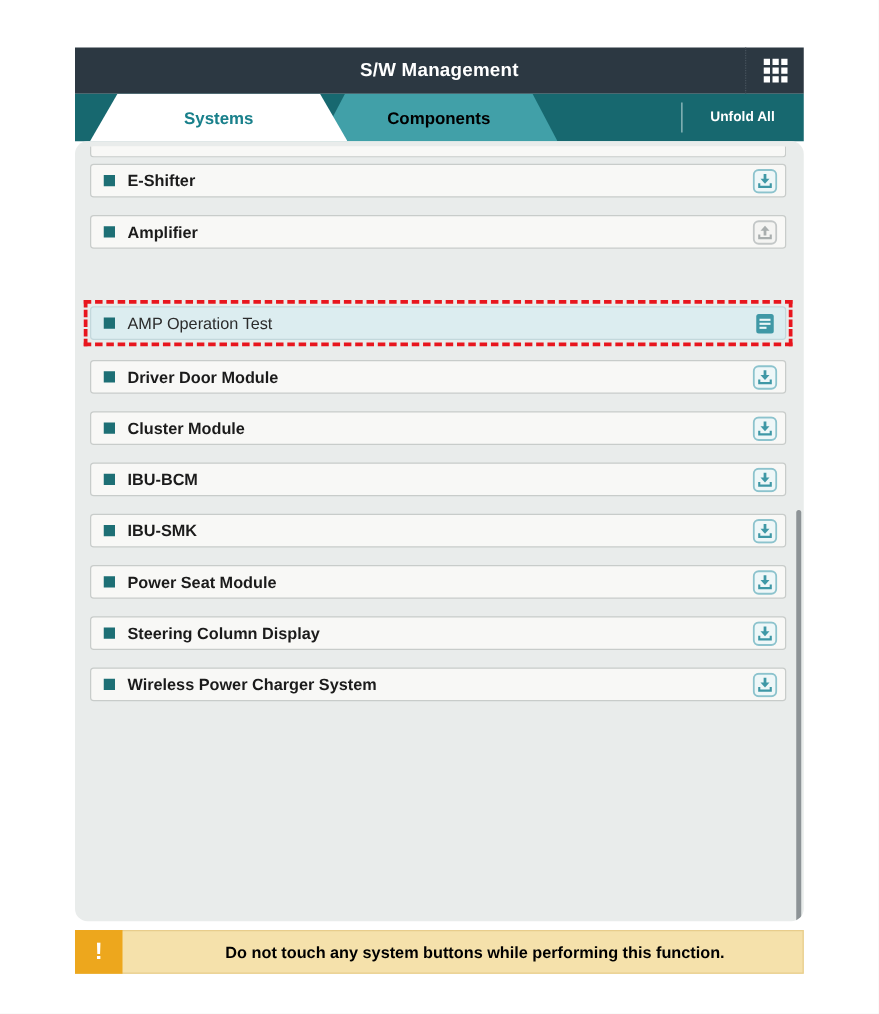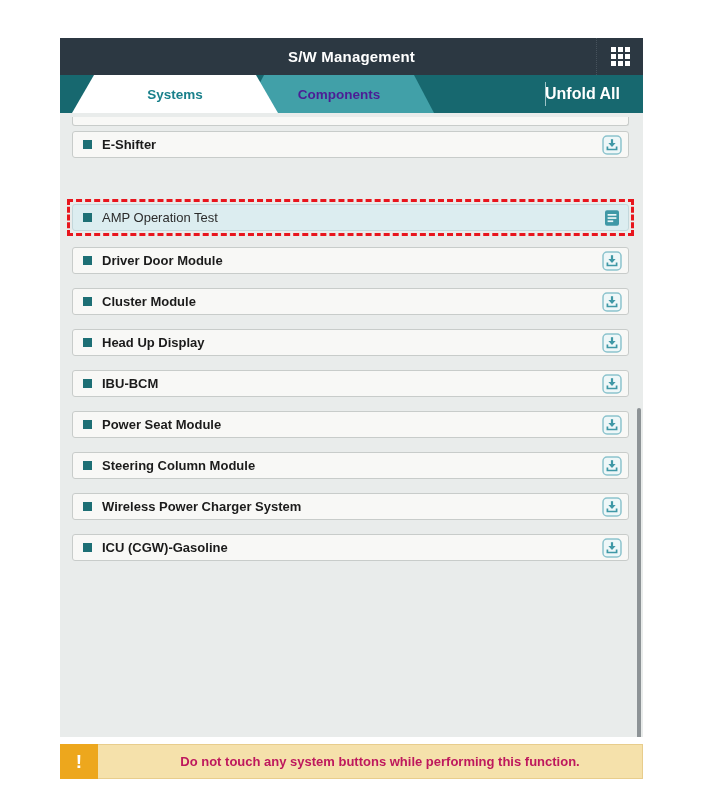--- a/index.html
+++ b/index.html
@@ -30,37 +30,37 @@
   .tab{
     position:absolute;top:0;height:38px;
     display:flex;align-items:center;justify-content:center;
     font-weight:bold;font-size:13.5px;cursor:pointer;box-sizing:border-box;
   }
   .tab-systems{
     left:12px;width:206px;background:#ffffff;color:#19808b;z-index:2;
     clip-path:polygon(22px 0, calc(100% - 22px) 0, 100% 100%, 0 100%);
   }
   .tab-components{
-    left:184px;width:190px;background:#41a0a8;color:#4c1d95;z-index:1;
+    left:196px;width:190px;background:#41a0a8;color:#000000;z-index:1;
     clip-path:polygon(20px 0, calc(100% - 20px) 0, 100% 100%, 0 100%);
   }
   .unfold-btn{
     position:absolute;right:0;top:0;height:100%;width:98px;
-    display:flex;align-items:center;
-    color:#ffffff;font-weight:bold;font-size:16px;cursor:pointer;
+    display:flex;align-items:center;justify-content:center;
+    color:#ffffff;font-weight:bold;font-size:11px;cursor:pointer;
   }
   .unfold-sep{
     position:absolute;left:485px;top:7px;height:24px;width:0;
     border-left:1px solid #9fc3c6;
   }
 
   
   .list{
     background:#e9eceb;height:624px;overflow:hidden;position:relative;
-    box-sizing:border-box;padding:4px 14px 0 12px;
+    box-sizing:border-box;padding:4px 14px 0 12px;border-radius:10px;
   }
   .row{
     height:27px;background:#f8f8f6;border:1px solid #c8ccca;border-radius:3px;
     display:flex;align-items:center;padding:0 6px 0 10px;box-sizing:border-box;
     margin-bottom:14px;cursor:pointer;
   }
   .partial-row{
     height:8px;background:#f8f8f6;border:1px solid #c8ccca;border-top:none;
     border-radius:0 0 3px 3px;margin-bottom:5px;
   }
@@ -87,21 +87,21 @@
   .warning{
     margin-top:7px;height:35px;display:flex;box-sizing:border-box;
     background:#f5e1ab;border:1px solid #e8cd8c;
   }
   .warning-icon{
     width:38px;margin:-1px 0 -1px -1px;background:#eda71d;color:#ffffff;
     font-weight:bold;font-size:19px;display:flex;align-items:center;justify-content:center;
   }
   .warning-text{
     flex:1;display:flex;align-items:center;justify-content:center;
-    font-size:13px;font-weight:bold;color:#be185d;margin-left:20px;
+    font-size:13px;font-weight:bold;color:#000000;margin-left:20px;
   }
 </style>
 </head>
 <body>
 
 <div class="app">
 
   <div class="header">
     <div class="header-title">S/W Management</div>
     <div class="apps-btn">
@@ -137,20 +137,32 @@
     <div id="rows">
         <div class="row">
           <span class="bullet"></span>
           <span class="row-label">E-Shifter</span>
           <span class="row-icon">
             <svg viewBox="0 0 20 20">
               <rect x="1" y="1" width="18" height="18" rx="4" fill="#eef7f8" stroke="#8cc3cd" stroke-width="1.5"></rect>
               <path d="M10 4.2v4.6" stroke="#3f98a6" stroke-width="2.2" fill="none"></path>
               <path d="M6.4 8h7.2L10 12z" fill="#3f98a6"></path>
               <path d="M5.4 11.6v2.9h9.2v-2.9" fill="none" stroke="#3f98a6" stroke-width="1.7"></path>
+            </svg>
+          </span>
+        </div>
+        <div class="row parent-open">
+          <span class="bullet"></span>
+          <span class="row-label">Amplifier</span>
+          <span class="row-icon">
+            <svg viewBox="0 0 20 20">
+              <rect x="1" y="1" width="18" height="18" rx="4" fill="#f4f4f2" stroke="#c3c7c7" stroke-width="1.5"></rect>
+              <path d="M10 12.4V7.8" stroke="#a9aeae" stroke-width="2.2" fill="none"></path>
+              <path d="M6.4 8.6h7.2L10 4.6z" fill="#a9aeae"></path>
+              <path d="M5.4 11.6v2.9h9.2v-2.9" fill="none" stroke="#a9aeae" stroke-width="1.7"></path>
             </svg>
           </span>
         </div>
         <div class="subwrap">
           <div class="row">
             <span class="bullet"></span>
             <span class="row-label">AMP Operation Test</span>
             <span class="row-icon">
               <svg viewBox="0 0 20 20">
                 <rect x="3" y="2.2" width="14" height="15.6" rx="2" fill="#3f98a6"></rect>
@@ -181,81 +193,69 @@
             <svg viewBox="0 0 20 20">
               <rect x="1" y="1" width="18" height="18" rx="4" fill="#eef7f8" stroke="#8cc3cd" stroke-width="1.5"></rect>
               <path d="M10 4.2v4.6" stroke="#3f98a6" stroke-width="2.2" fill="none"></path>
               <path d="M6.4 8h7.2L10 12z" fill="#3f98a6"></path>
               <path d="M5.4 11.6v2.9h9.2v-2.9" fill="none" stroke="#3f98a6" stroke-width="1.7"></path>
             </svg>
           </span>
         </div>
         <div class="row">
           <span class="bullet"></span>
-          <span class="row-label">Head Up Display</span>
-          <span class="row-icon">
-            <svg viewBox="0 0 20 20">
-              <rect x="1" y="1" width="18" height="18" rx="4" fill="#eef7f8" stroke="#8cc3cd" stroke-width="1.5"></rect>
-              <path d="M10 4.2v4.6" stroke="#3f98a6" stroke-width="2.2" fill="none"></path>
-              <path d="M6.4 8h7.2L10 12z" fill="#3f98a6"></path>
-              <path d="M5.4 11.6v2.9h9.2v-2.9" fill="none" stroke="#3f98a6" stroke-width="1.7"></path>
-            </svg>
-          </span>
-        </div>
-        <div class="row">
-          <span class="bullet"></span>
           <span class="row-label">IBU-BCM</span>
           <span class="row-icon">
             <svg viewBox="0 0 20 20">
               <rect x="1" y="1" width="18" height="18" rx="4" fill="#eef7f8" stroke="#8cc3cd" stroke-width="1.5"></rect>
               <path d="M10 4.2v4.6" stroke="#3f98a6" stroke-width="2.2" fill="none"></path>
               <path d="M6.4 8h7.2L10 12z" fill="#3f98a6"></path>
               <path d="M5.4 11.6v2.9h9.2v-2.9" fill="none" stroke="#3f98a6" stroke-width="1.7"></path>
             </svg>
           </span>
         </div>
         <div class="row">
           <span class="bullet"></span>
+          <span class="row-label">IBU-SMK</span>
+          <span class="row-icon">
+            <svg viewBox="0 0 20 20">
+              <rect x="1" y="1" width="18" height="18" rx="4" fill="#eef7f8" stroke="#8cc3cd" stroke-width="1.5"></rect>
+              <path d="M10 4.2v4.6" stroke="#3f98a6" stroke-width="2.2" fill="none"></path>
+              <path d="M6.4 8h7.2L10 12z" fill="#3f98a6"></path>
+              <path d="M5.4 11.6v2.9h9.2v-2.9" fill="none" stroke="#3f98a6" stroke-width="1.7"></path>
+            </svg>
+          </span>
+        </div>
+        <div class="row">
+          <span class="bullet"></span>
           <span class="row-label">Power Seat Module</span>
           <span class="row-icon">
             <svg viewBox="0 0 20 20">
               <rect x="1" y="1" width="18" height="18" rx="4" fill="#eef7f8" stroke="#8cc3cd" stroke-width="1.5"></rect>
               <path d="M10 4.2v4.6" stroke="#3f98a6" stroke-width="2.2" fill="none"></path>
               <path d="M6.4 8h7.2L10 12z" fill="#3f98a6"></path>
               <path d="M5.4 11.6v2.9h9.2v-2.9" fill="none" stroke="#3f98a6" stroke-width="1.7"></path>
             </svg>
           </span>
         </div>
         <div class="row">
           <span class="bullet"></span>
-          <span class="row-label">Steering Column Module</span>
+          <span class="row-label">Steering Column Display</span>
           <span class="row-icon">
             <svg viewBox="0 0 20 20">
               <rect x="1" y="1" width="18" height="18" rx="4" fill="#eef7f8" stroke="#8cc3cd" stroke-width="1.5"></rect>
               <path d="M10 4.2v4.6" stroke="#3f98a6" stroke-width="2.2" fill="none"></path>
               <path d="M6.4 8h7.2L10 12z" fill="#3f98a6"></path>
               <path d="M5.4 11.6v2.9h9.2v-2.9" fill="none" stroke="#3f98a6" stroke-width="1.7"></path>
             </svg>
           </span>
         </div>
         <div class="row">
           <span class="bullet"></span>
           <span class="row-label">Wireless Power Charger System</span>
-          <span class="row-icon">
-            <svg viewBox="0 0 20 20">
-              <rect x="1" y="1" width="18" height="18" rx="4" fill="#eef7f8" stroke="#8cc3cd" stroke-width="1.5"></rect>
-              <path d="M10 4.2v4.6" stroke="#3f98a6" stroke-width="2.2" fill="none"></path>
-              <path d="M6.4 8h7.2L10 12z" fill="#3f98a6"></path>
-              <path d="M5.4 11.6v2.9h9.2v-2.9" fill="none" stroke="#3f98a6" stroke-width="1.7"></path>
-            </svg>
-          </span>
-        </div>
-        <div class="row">
-          <span class="bullet"></span>
-          <span class="row-label">ICU (CGW)-Gasoline</span>
           <span class="row-icon">
             <svg viewBox="0 0 20 20">
               <rect x="1" y="1" width="18" height="18" rx="4" fill="#eef7f8" stroke="#8cc3cd" stroke-width="1.5"></rect>
               <path d="M10 4.2v4.6" stroke="#3f98a6" stroke-width="2.2" fill="none"></path>
               <path d="M6.4 8h7.2L10 12z" fill="#3f98a6"></path>
               <path d="M5.4 11.6v2.9h9.2v-2.9" fill="none" stroke="#3f98a6" stroke-width="1.7"></path>
             </svg>
           </span>
         </div>
       </div>

